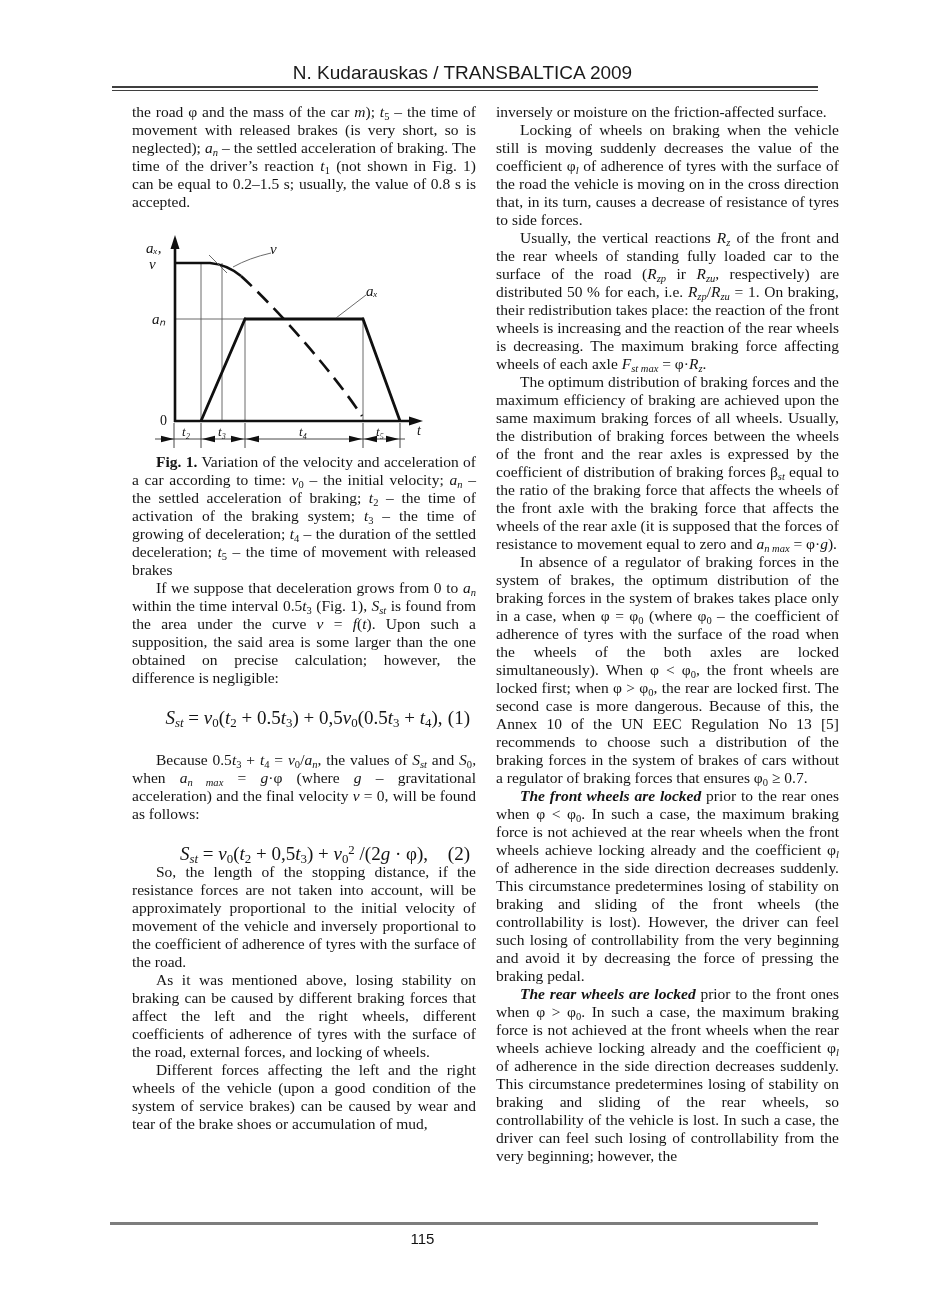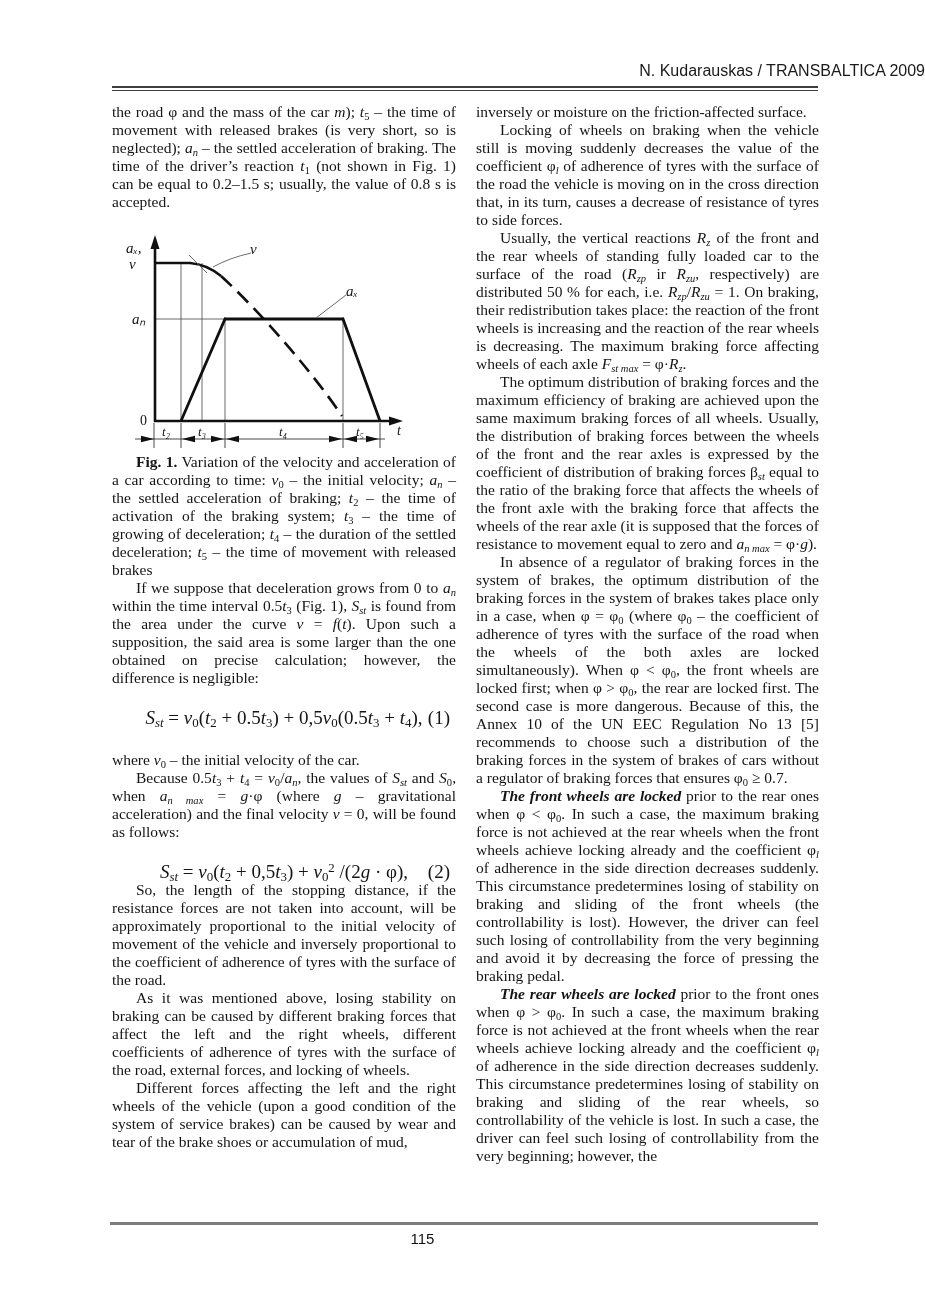--- a/index.html
+++ b/index.html
@@ -3,28 +3,28 @@
 <meta charset="utf-8">
 <style>
   html,body{margin:0;padding:0;}
   body{
     width:925px;height:1309px;background:#ffffff;position:relative;
     font-family:"Liberation Serif",serif;color:#141414;
     -webkit-font-smoothing:antialiased;
   }
   .page{position:absolute;inset:0;}
   .header-title{
-    position:absolute;top:62px;left:0;width:925px;text-align:right;
-    font-family:"Liberation Sans",sans-serif;font-size:16px;color:#1a1a1a;
+    position:absolute;top:62px;left:0;width:925px;text-align:center;
+    font-family:"Liberation Sans",sans-serif;font-size:19px;color:#1a1a1a;
   }
   .header-rule{
     position:absolute;top:86px;left:112px;width:706px;height:2px;
     border-top:2px solid #3f3f3f;border-bottom:1px solid #3f3f3f;
   }
-  .col{position:absolute;top:103px;}
+  .col{position:absolute;top:103px;margin-left:20px;}
   .col-left{left:112px;width:344px;}
   .col-right{left:476px;width:343px;}
   p.jp{
     margin:0;font-size:15.5px;line-height:18px;text-align:justify;
     text-indent:24px;
   }
   p.jp.noindent{text-indent:0;}
   sub{font-size:68%;vertical-align:-0.25em;line-height:0;}
   sup{font-size:68%;vertical-align:0.5em;line-height:0;}
   .figure-wrap{margin:20px 0 0 0;text-align:left;}
@@ -126,21 +126,20 @@
       <p class="jp caption"><b>Fig. 1.</b> Variation of the velocity and acceleration of a car according to time: <i>v</i><sub>0</sub> – the initial velocity; <i>a</i><sub><i>n</i></sub> – the settled acceleration of braking; <i>t</i><sub>2</sub> – the time of activation of the braking system; <i>t</i><sub>3</sub> – the time of growing of deceleration; <i>t</i><sub>4</sub> – the duration of the settled deceleration; <i>t</i><sub>5</sub> – the time of movement with released brakes</p>
     </div>
 
     <p class="jp">If we suppose that deceleration grows from 0 to <i>a</i><sub><i>n</i></sub> within the time interval 0.5<i>t</i><sub>3</sub> (Fig. 1), <i>S</i><sub><i>st</i></sub> is found from the area under the curve <i>v</i> = <i>f</i>(<i>t</i>). Upon such a supposition, the said area is some larger than the one obtained on precise calculation; however, the difference is negligible:</p>
 
     <div class="eq-row eq-gap-after">
       <span><i>S</i><sub><i>st</i></sub> = <i>v</i><sub>0</sub>(<i>t</i><sub>2</sub> + 0.5<i>t</i><sub>3</sub>) + 0,5<i>v</i><sub>0</sub>(0.5<i>t</i><sub>3</sub> + <i>t</i><sub>4</sub>),</span>
       <span class="eq-num">(1)</span>
     </div>
 
-    <p class="jp noindent">where <i>v</i><sub>0</sub> – the initial velocity of the car.</p>
     <p class="jp">Because 0.5<i>t</i><sub>3</sub> + <i>t</i><sub>4</sub> = <i>v</i><sub>0</sub>/<i>a</i><sub><i>n</i></sub>, the values of <i>S</i><sub><i>st</i></sub> and <i>S</i><sub>0</sub>, when <i>a</i><sub><i>n max</i></sub> = <i>g</i>·φ (where <i>g</i> – gravitational acceleration) and the final velocity <i>v</i> = 0, will be found as follows:</p>
 
     <div class="eq-row">
       <span><i>S</i><sub><i>st</i></sub> = <i>v</i><sub>0</sub>(<i>t</i><sub>2</sub> + 0,5<i>t</i><sub>3</sub>) + <i>v</i><sub>0</sub><sup>2</sup> /(2<i>g</i> · φ),</span>
       <span class="eq-num">(2)</span>
     </div>
 
     <p class="jp">So, the length of the stopping distance, if the resistance forces are not taken into account, will be approximately proportional to the initial velocity of movement of the vehicle and inversely proportional to the coefficient of adherence of tyres with the surface of the road.</p>
     <p class="jp">As it was mentioned above, losing stability on braking can be caused by different braking forces that affect the left and the right wheels, different coefficients of adherence of tyres with the surface of the road, external forces, and locking of wheels.</p>
     <p class="jp">Different forces affecting the left and the right wheels of the vehicle (upon a good condition of the system of service brakes) can be caused by wear and tear of the brake shoes or accumulation of mud,</p>

